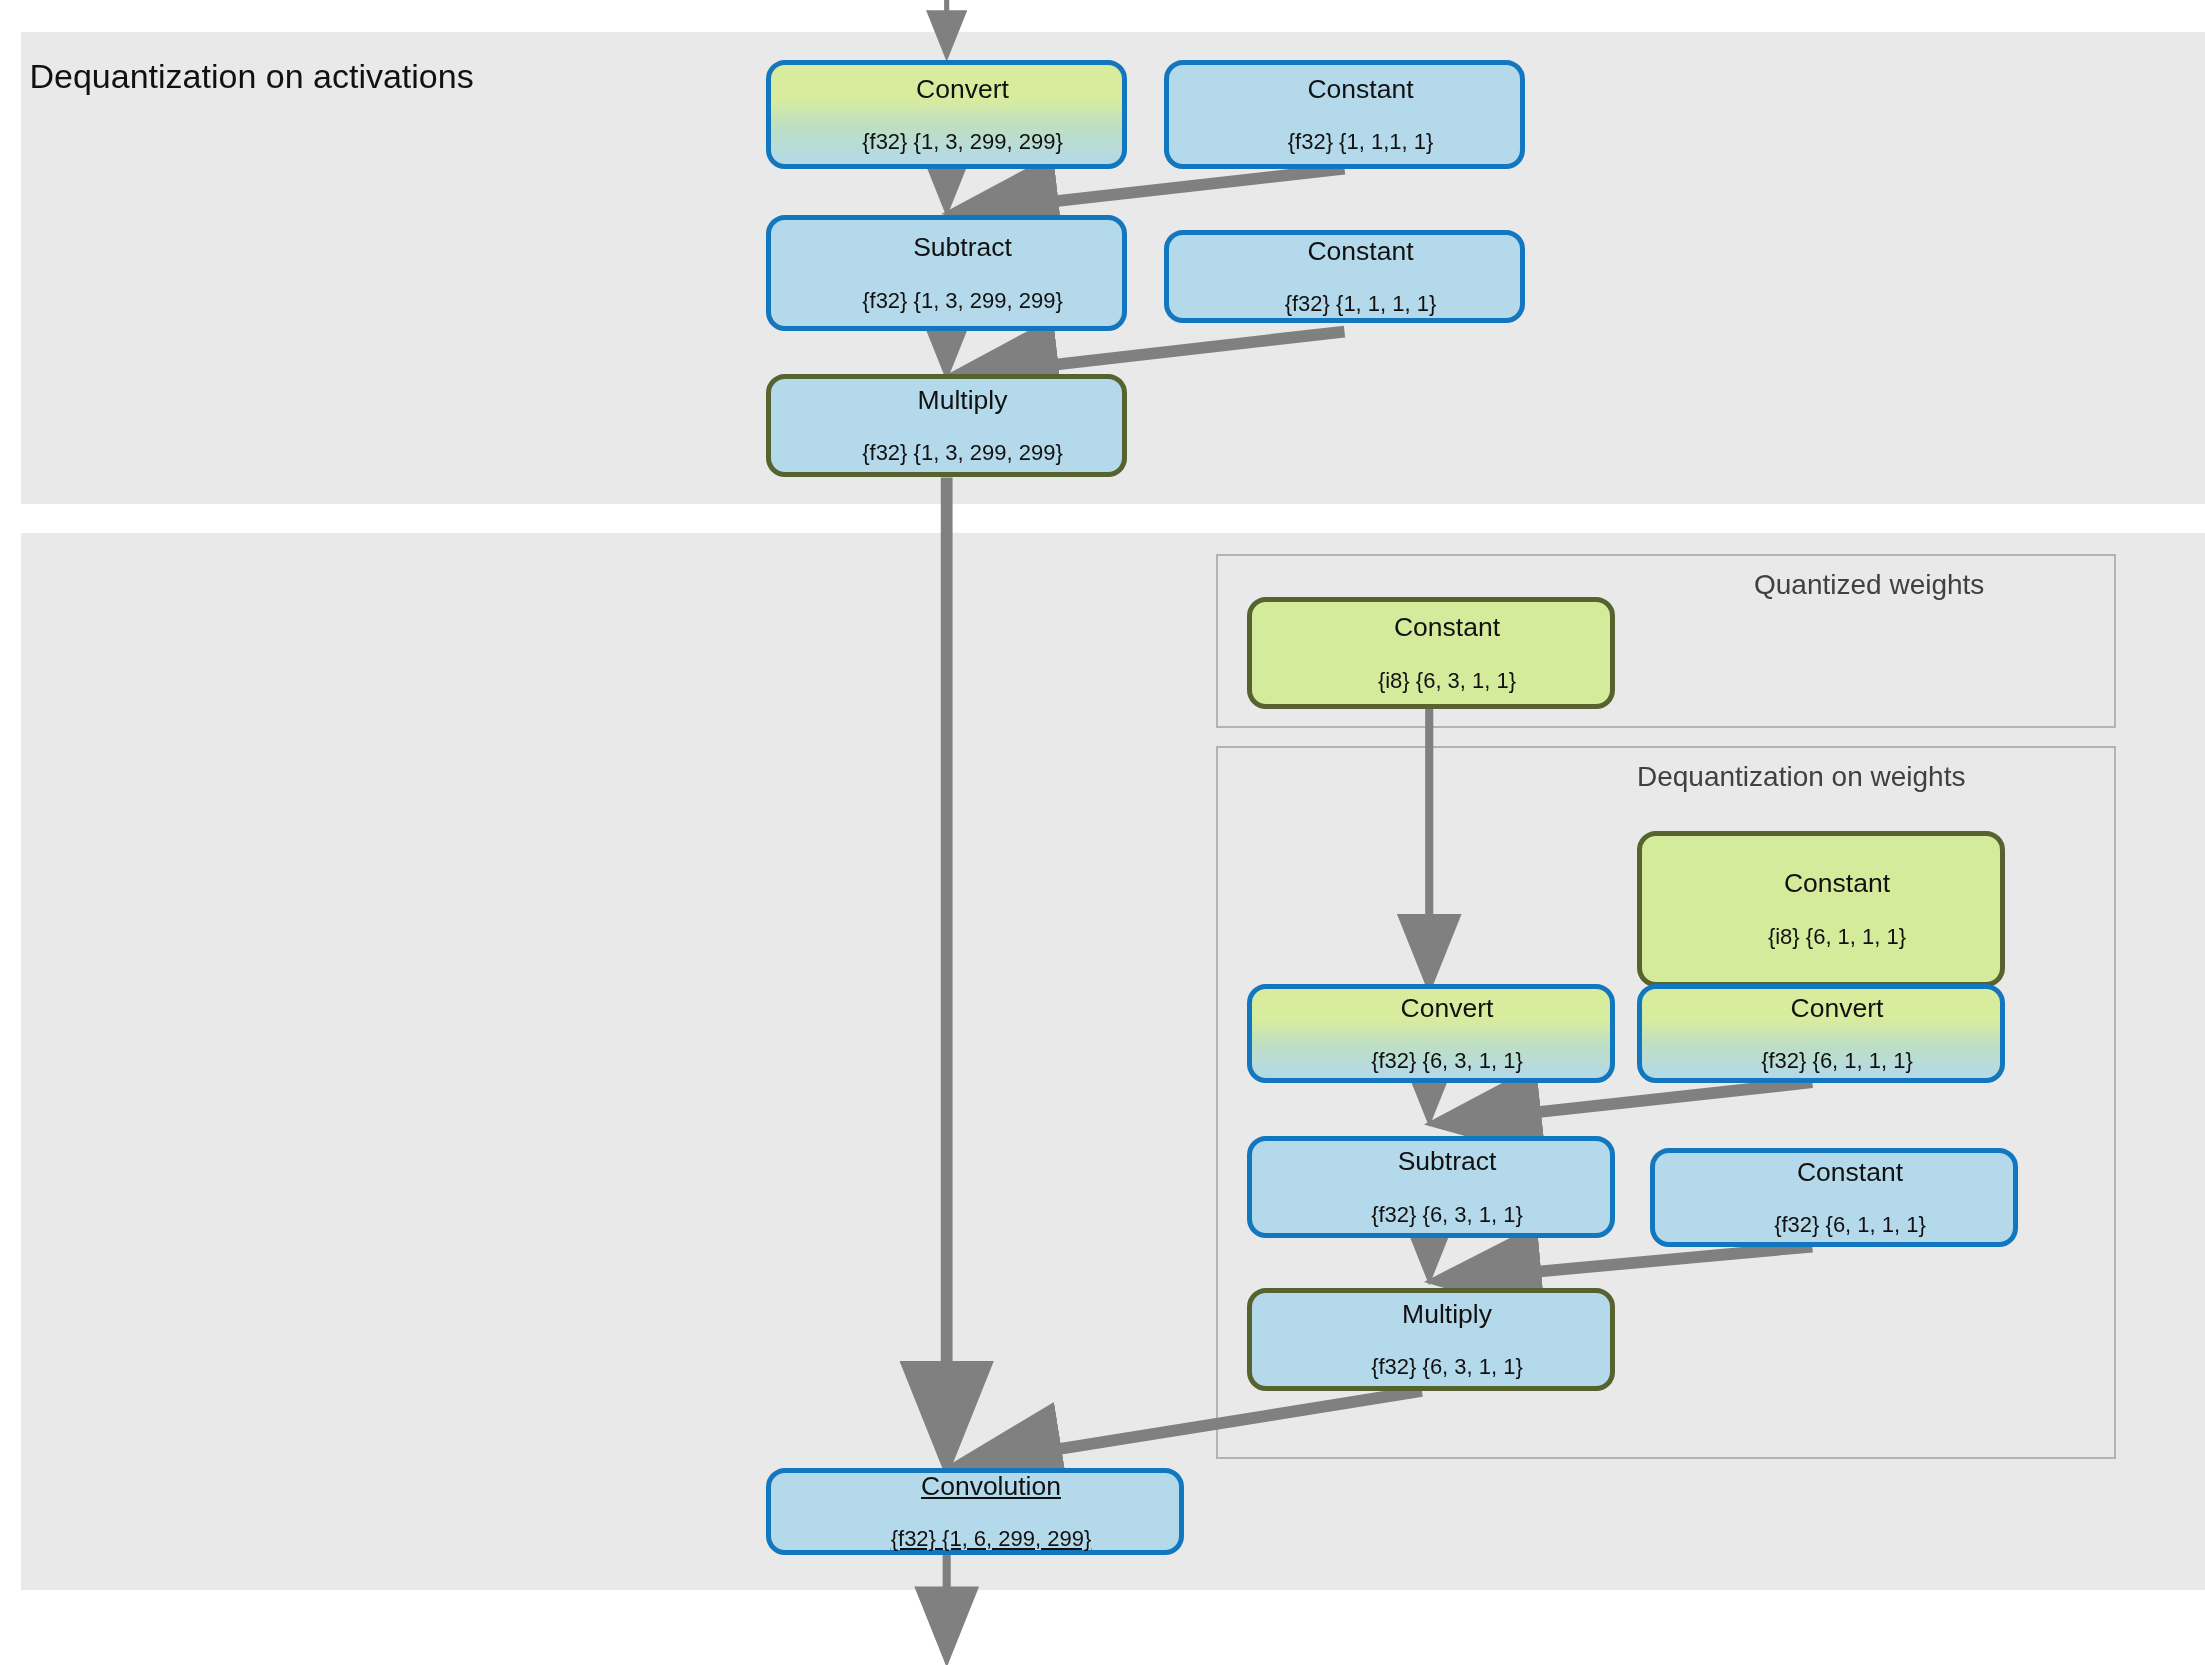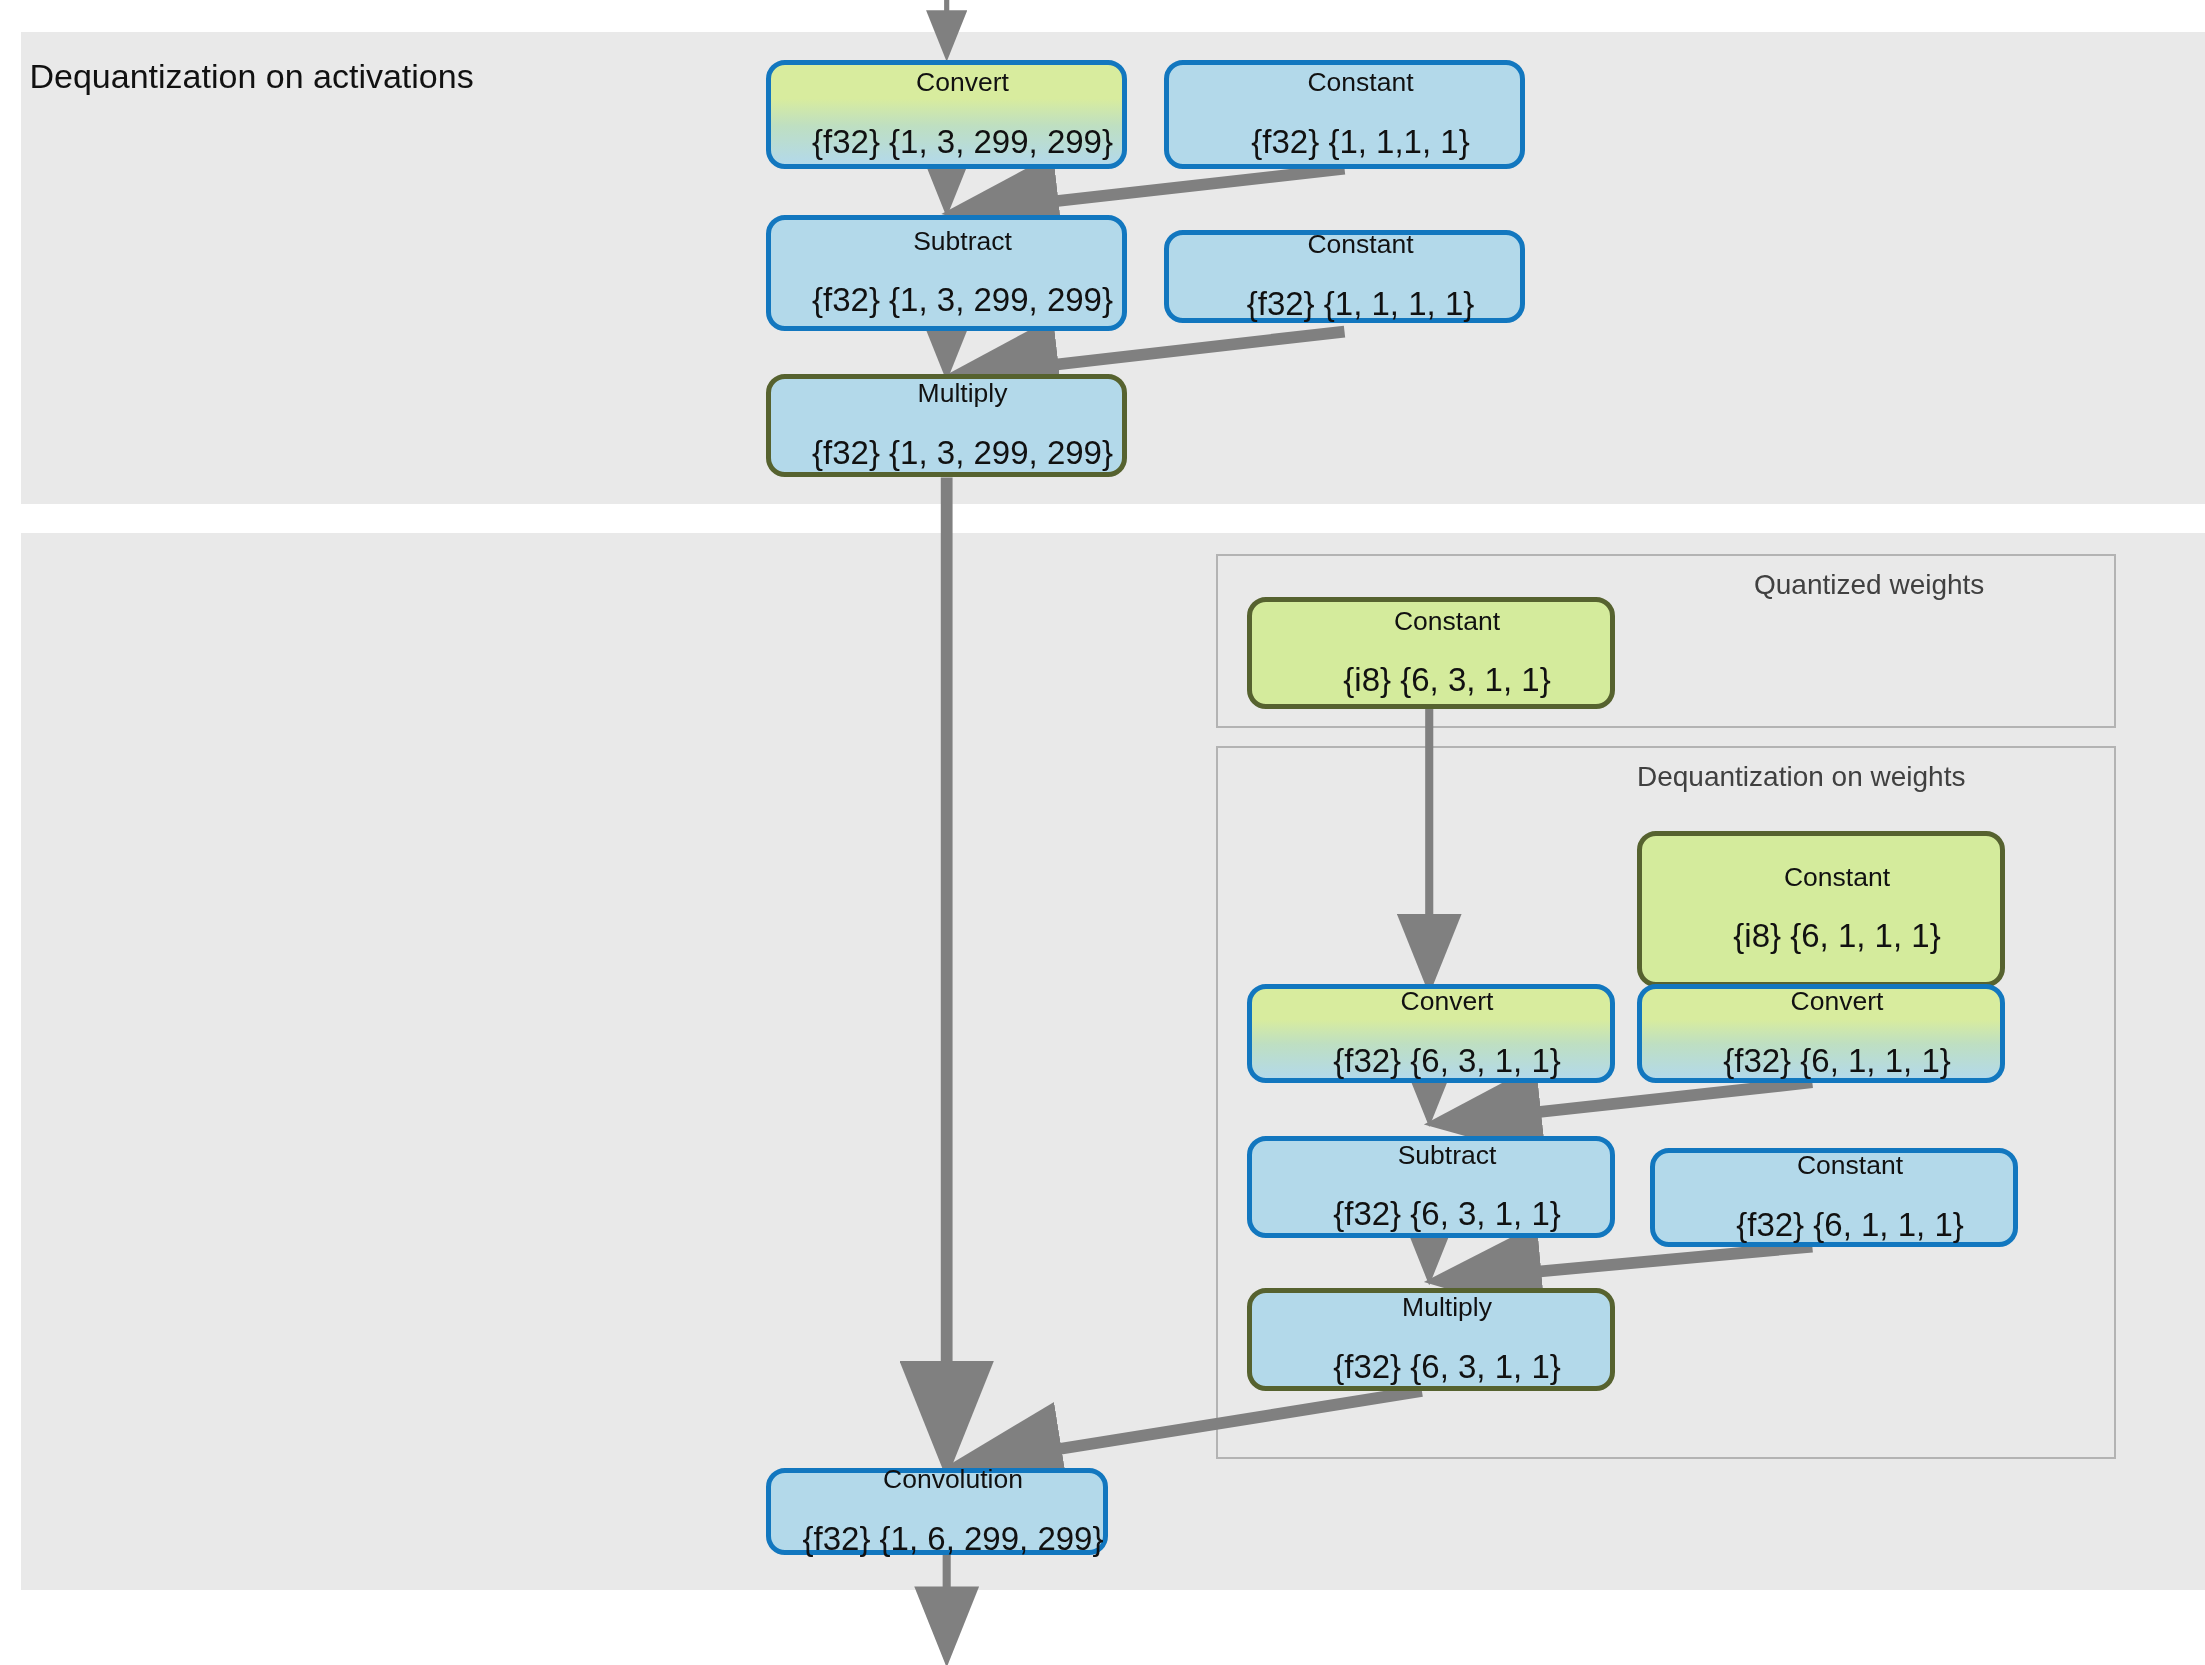--- a/index.html
+++ b/index.html
@@ -13,21 +13,21 @@
   .subpanel{position:absolute;background:#e9e9e9;border:2.9px solid #b3b3b3;box-sizing:border-box;}
 
   .panel-title{position:absolute;color:#111111;font-size:34px;line-height:1;white-space:pre;text-align:center;}
   .sub-title{position:absolute;color:#404040;font-size:28px;line-height:1;white-space:pre;text-align:right;}
 
   
   .node{position:absolute;box-sizing:border-box;border-radius:19px;
         display:flex;flex-direction:column;align-items:center;justify-content:center;
         text-align:center;color:#111111;padding-left:32px;}
   .node .n-title{font-size:26.5px;line-height:1.18;white-space:pre;}
-  .node .n-type{font-size:33px;line-height:1.18;white-space:pre;margin-top:24px;}
+  .node .n-type{font-size:22px;line-height:1.18;white-space:pre;margin-top:24px;}
 
   .fill-blue{background:#b3d9ea;}
   .fill-green{background:#d4eb9c;}
   .fill-grad{background:linear-gradient(180deg,#d8ec9e 0%,#d8ec9e 34%,#bedfc2 62%,#b3d9ea 100%);}
   .bd-blue{border:5.2px solid #1277bf;}
   .bd-olive{border:5.2px solid #56622f;align-items:center;}
 
   
   svg.edges{position:absolute;left:0;top:0;width:2205px;height:1665px;overflow:visible;pointer-events:none;}
 </style>
@@ -142,19 +142,19 @@
   <div class="node fill-blue bd-blue" style="left:1650px;top:1148px;width:368px;height:99px;">
     <span class="n-title">Constant</span>
     <span class="n-type">{f32} {6, 1, 1, 1}</span>
   </div>
 
   <div class="node fill-blue bd-olive" style="left:1247px;top:1288px;width:368px;height:103px;">
     <span class="n-title">Multiply</span>
     <span class="n-type">{f32} {6, 3, 1, 1}</span>
   </div>
 
-  <div class="node fill-blue bd-blue" style="left:766px;top:1468px;width:342px;height:87px;">
+  <div class="node fill-blue bd-blue" style="left:766px;top:1468px;width:418px;height:87px;text-decoration:underline;">
     <span class="n-title">Convolution</span>
     <span class="n-type">{f32} {1, 6, 299, 299}</span>
   </div>
 
 </div>
 
 
 </body></html>

